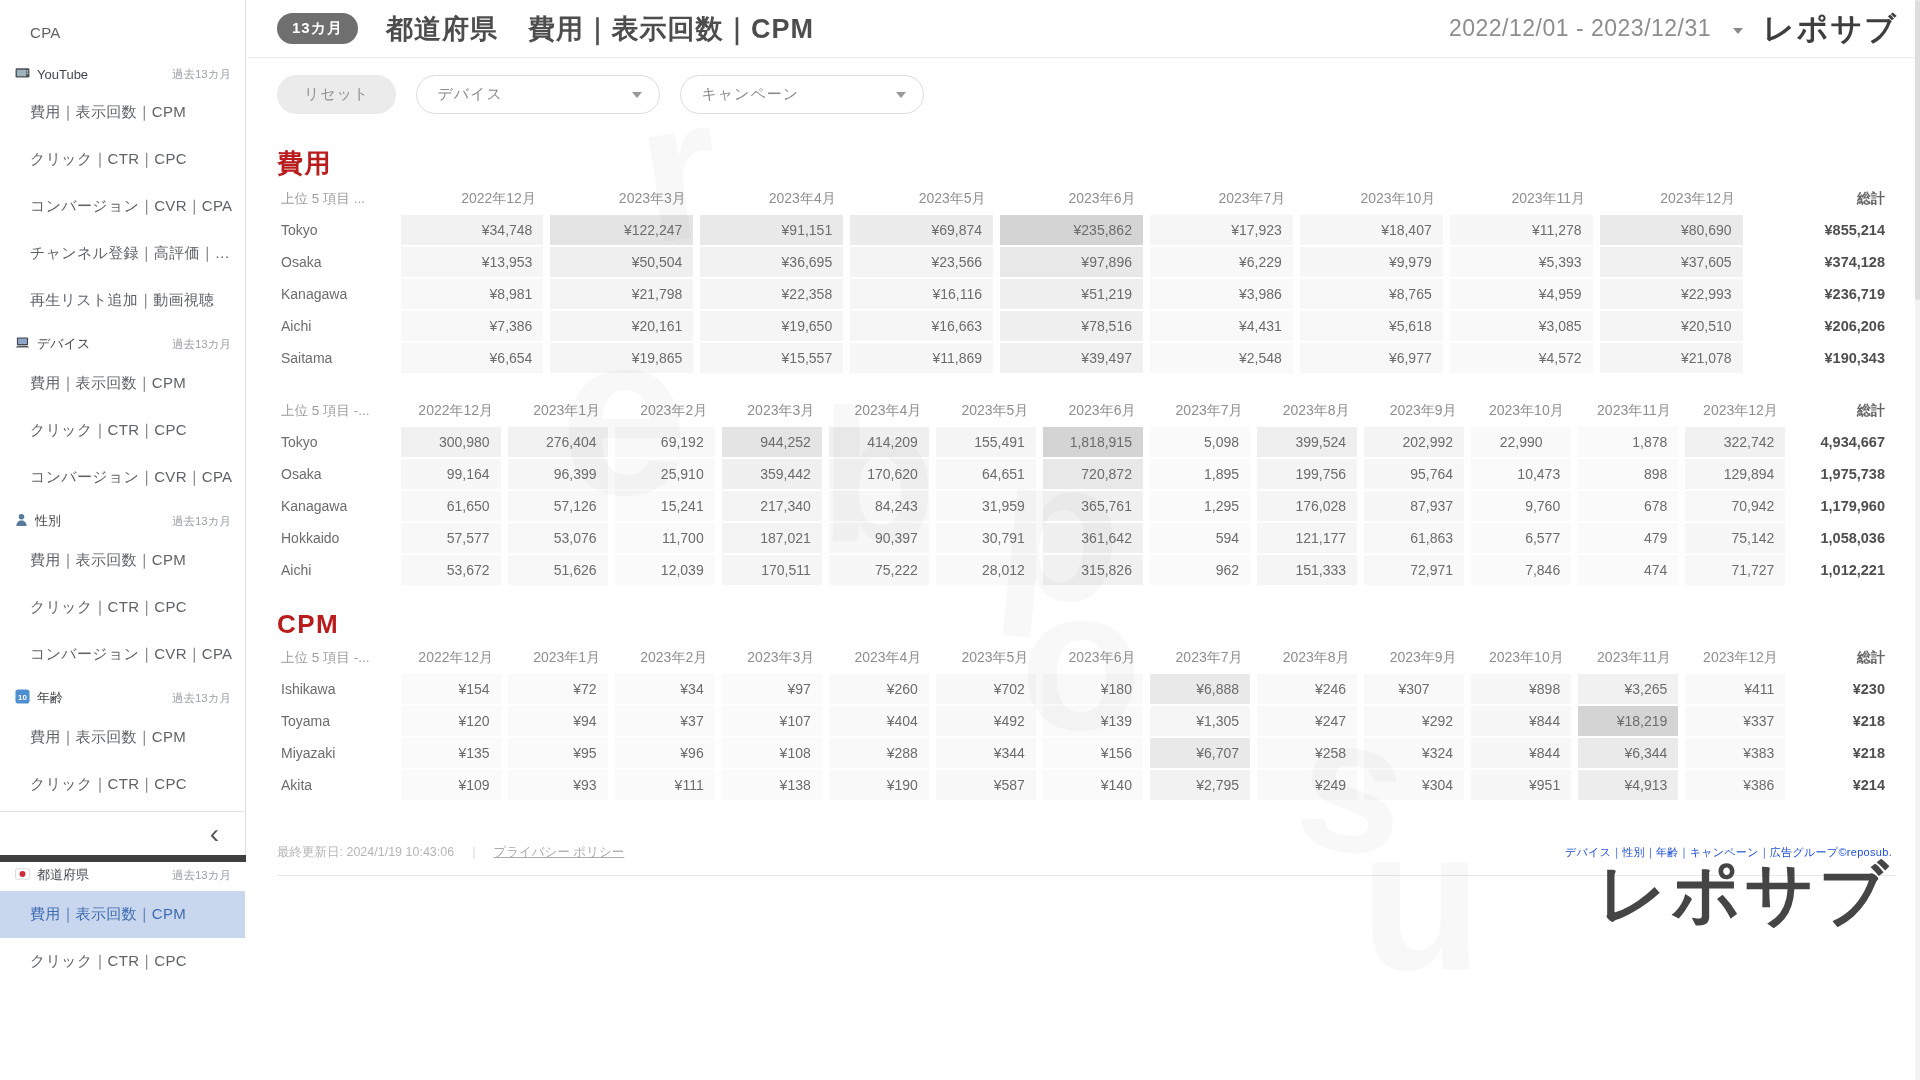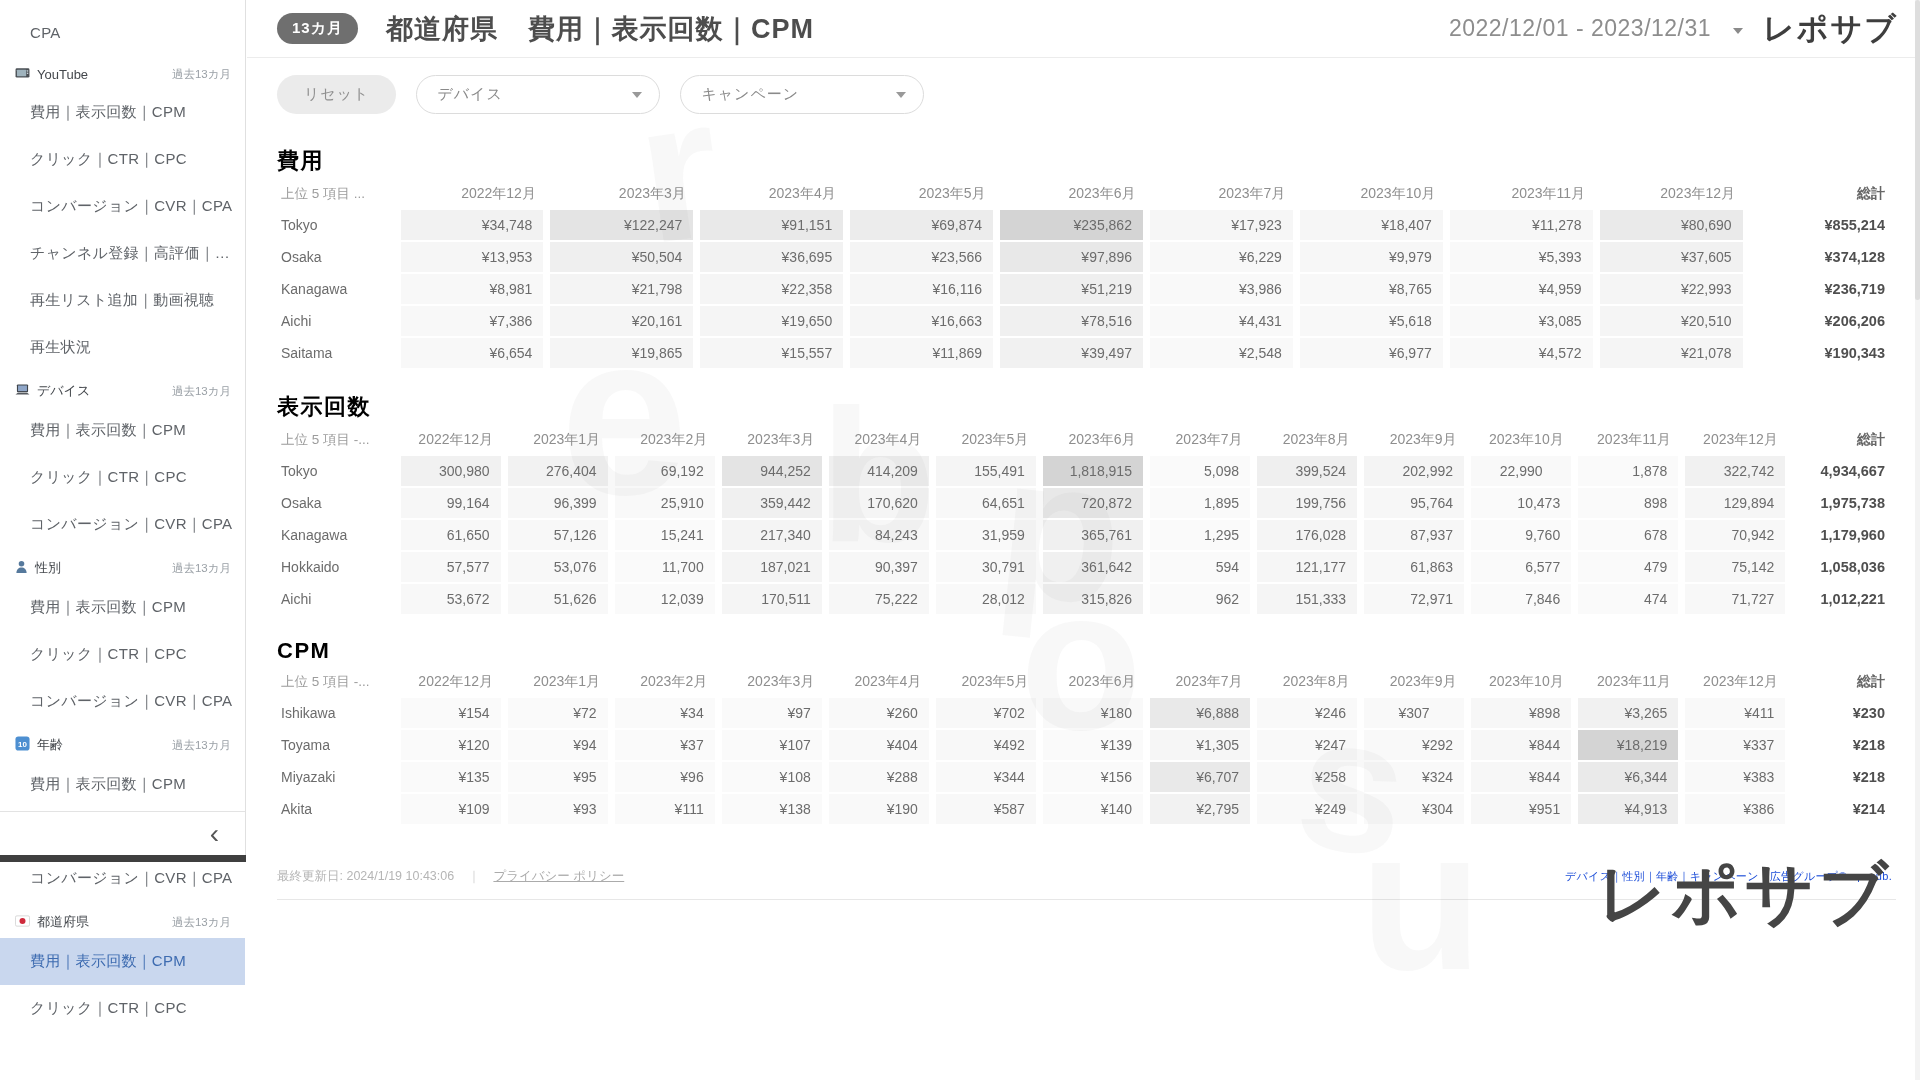--- a/index.html
+++ b/index.html
@@ -44,21 +44,21 @@
   .btn-reset { background:#ebebeb; border:none; color:#909090; font-size:15px;
     padding:10px 27px; border-radius:20px; cursor:pointer;
     font-family:inherit; letter-spacing:1px; }
   .select-pill { width:244px; background:#fff; border:1px solid #dcdcdc; border-radius:20px;
     padding:9px 17px 9px 20px; display:flex; align-items:center; justify-content:space-between;
     color:#8a8a8a; font-size:15px; cursor:pointer; letter-spacing:1px; }
   .select-pill .caret { border-top-color:#999; }
 
   .content { padding:4px 24px 0 30px; }
   .section { margin-top:22px; }
-  .section h2 { font-size:22px; font-weight:700; color:#000000; letter-spacing:1.5px; margin-bottom:4px; }
+  .section h2 { font-size:26px; font-weight:700; color:#b91c1c; letter-spacing:1.5px; margin-bottom:4px; }
 
   table { width:100%; border-collapse:collapse; table-layout:fixed; }
   th { font-size:14px; color:#8e8e8e; font-weight:400; text-align:right;
     padding:5px 11px; white-space:nowrap; overflow:hidden; }
   th.first { text-align:left; color:#9c9c9c; font-size:13.5px; padding-left:4px; }
   th.total { font-weight:700; color:#666; }
   td { font-size:14px; color:#6c6c6c; text-align:right; padding:7px 11px;
     border:solid #fff; border-width:2px 7px; white-space:nowrap; overflow:hidden; }
   td.label { text-align:left; color:#6c6c6c; padding-left:4px; border-width:2px 0; }
   td.total { font-weight:700; color:#4f4f4f; font-size:14.5px; border-width:2px 0 2px 7px; }
@@ -95,21 +95,20 @@
             <rect x="12.7" y="7.1" width="1.5" height="1.5" fill="#c9d4da"></rect>
           </svg></span>
         <span class="g-label">YouTube</span>
         <span class="g-period">過去13カ月</span>
       </div>
       <div class="nav-item">費用｜表示回数｜CPM</div>
       <div class="nav-item">クリック｜CTR｜CPC</div>
       <div class="nav-item">コンバージョン｜CVR｜CPA</div>
       <div class="nav-item">チャンネル登録｜高評価｜…</div>
       <div class="nav-item">再生リスト追加｜動画視聴</div>
-      <div class="nav-item">再生状況</div>
       <div class="group-hd">
         <span class="g-icon"><svg width="15" height="13" viewBox="0 0 16 14">
             <rect x="2" y="1.5" width="12" height="8.5" rx="1" fill="#3f444a"></rect>
             <rect x="3.2" y="2.7" width="9.6" height="6" fill="#8fa6c8"></rect>
             <path d="M0.5 12.5 L3 10.5 h10 l2.5 2 z" fill="#55595f"></path>
           </svg></span>
         <span class="g-label">デバイス</span>
         <span class="g-period">過去13カ月</span>
       </div>
       <div class="nav-item">費用｜表示回数｜CPM</div>
@@ -278,21 +277,20 @@
                 <td style="background: rgba(0, 0, 0, 0.024);">¥4,572</td>
                 <td style="background: rgba(0, 0, 0, 0.04);">¥21,078</td>
                 <td class="total">¥190,343</td>
               </tr>
             </tbody>
           </table>
         </div>
     </section>
 
     <section class="section">
-      <h2>表示回数</h2>
       <div>
           <table>
             <colgroup>
               <col style="width: 120px;">
               <col>
               <col>
               <col>
               <col>
               <col>
               <col>

